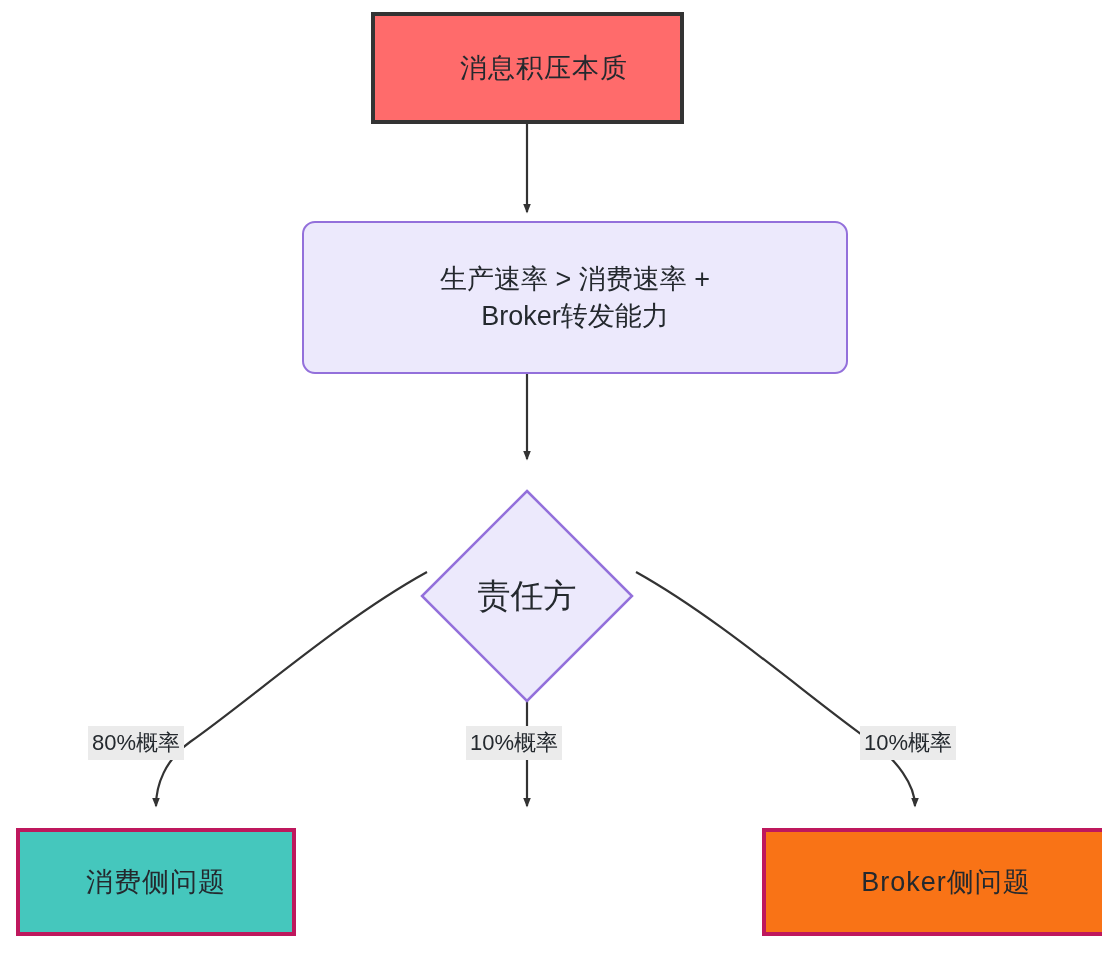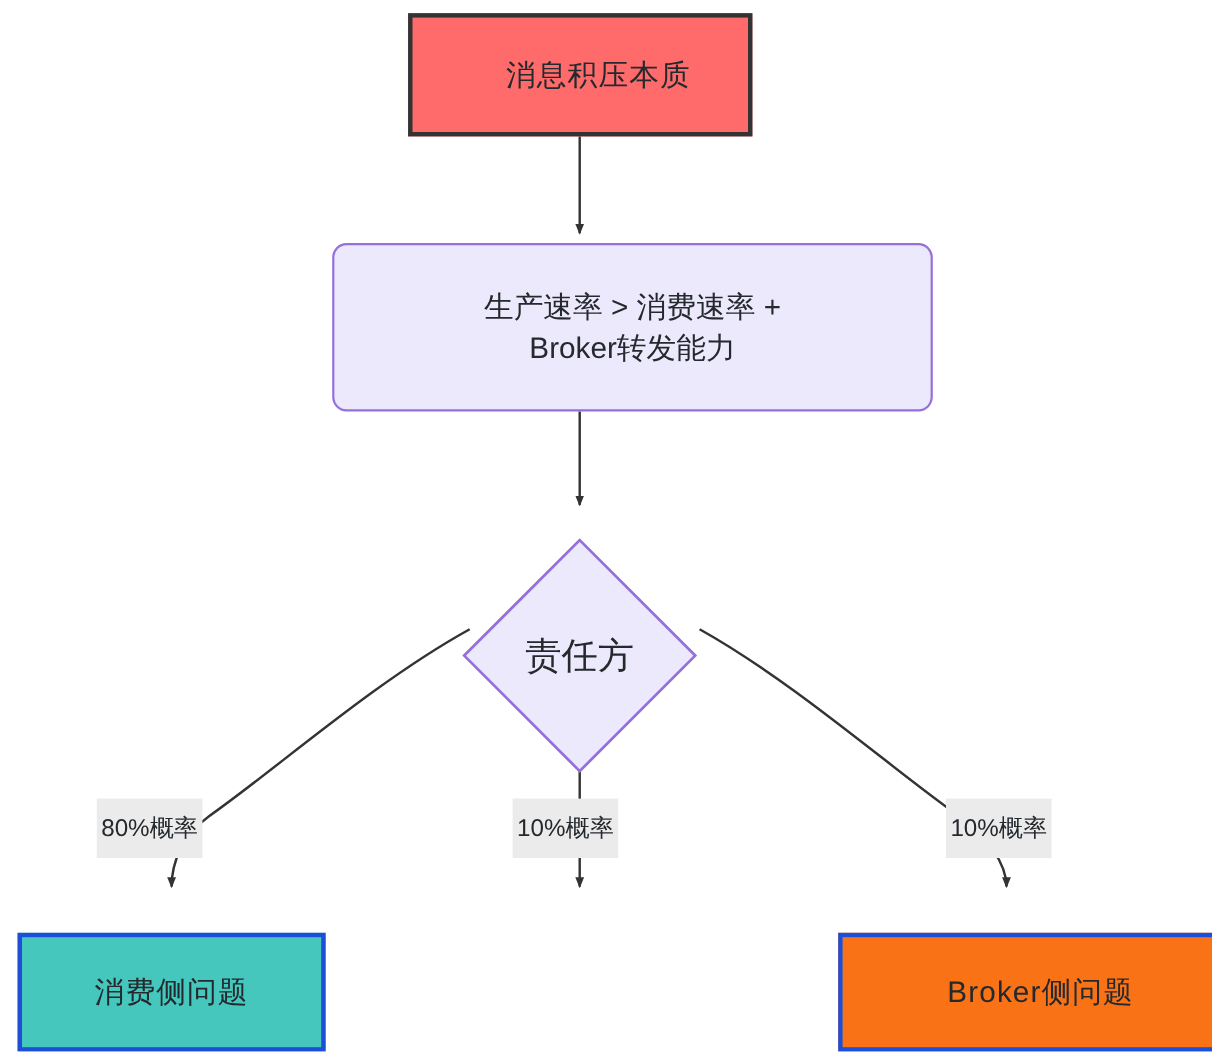--- a/index.html
+++ b/index.html
@@ -81,23 +81,23 @@
     top: 0;
     width: 100%;
     height: 100%;
   }
   .node-decision .diamond-label {
     position: relative;
     z-index: 2;
   }
 
   .node-leaf {
-    top: 848px;
+    top: 828px;
     height: 108px;
-    border: 4px solid #1d4ed8;
+    border: 4px solid #be185d;
     font-size: 27px;
     letter-spacing: 1px;
   }
   .node-consumer {
     left: 16px;
     width: 280px;
     background: #45c7bd;
   }
   .node-producer {
     left: 390px;
@@ -109,21 +109,21 @@
     width: 368px;
     background: #f97316;
   }
 
   
   .edge-label {
     position: absolute;
     background: #ebebeb;
     color: #24292e;
     font-size: 22px;
-    padding: 12px 4px;
+    padding: 2px 4px;
     white-space: nowrap;
     z-index: 3;
   }
   .edge-label-left   { left: 88px;  top: 726px; }
   .edge-label-middle { left: 466px; top: 726px; }
   .edge-label-right  { left: 860px; top: 726px; }
 </style>
 </head>
 <body>
 

